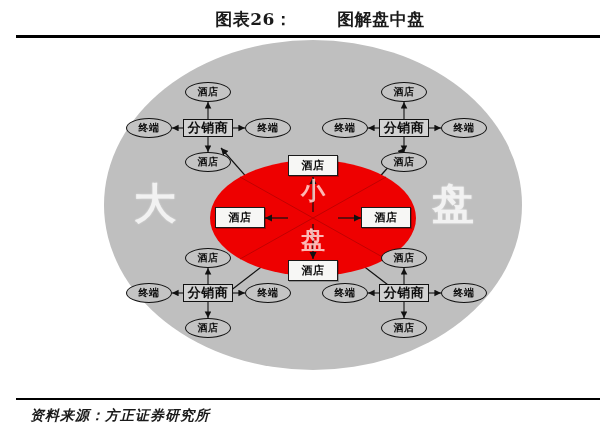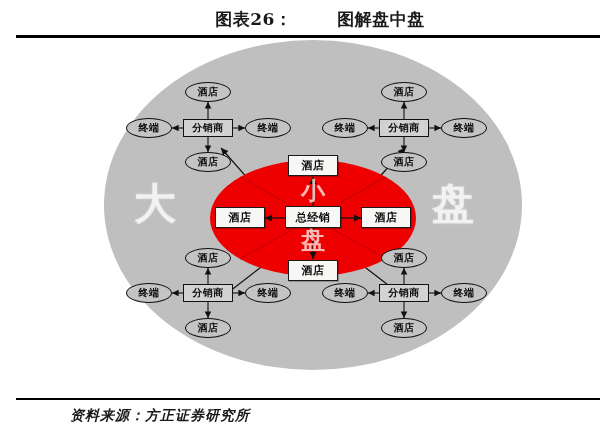--- a/index.html
+++ b/index.html
@@ -58,21 +58,20 @@
     left: 30px; top: 406px;
     width: 500px; height: 24px;
   }
   .source-text {
     font-family: "DejaVu Serif", "Liberation Serif", serif;
     font-size: 14px;
     font-style: italic;
     font-weight: 700;
     color: #1a1a1a;
     letter-spacing: 1px;
-    margin-left: 40px;
   }
 
   
   .canvas {
     position: absolute;
     left: 0; top: 40px;
     width: 616px; height: 355px;
   }
   .svg-layer {
     position: absolute;
@@ -95,21 +94,21 @@
   .node-ellipse {
     border: 1.6px solid #111111;
     border-radius: 50%;
     background: #c4c4c4;
     font-size: 10px;
     letter-spacing: 0.5px;
   }
   .node-rect {
     border: 1.6px solid #111111;
     background: #d2d2d2;
-    font-size: 10px;
+    font-size: 13px;
     letter-spacing: 0.5px;
   }
   .node-center {
     border: 1.4px solid #1a1a1a;
     background: #f7f7f5;
     font-size: 11px;
     letter-spacing: 0.5px;
     box-shadow: 1px 1px 0 rgba(0,0,0,0.25);
   }
 
@@ -207,21 +206,20 @@
         <line x1="381" y1="253" x2="368" y2="253"></line>
         <line x1="428" y1="253" x2="441" y2="253"></line>
       </g>
     </svg>
 
     <div class="big-word" style="left:134px; top:143px;">大</div>
     <div class="big-word" style="left:432px; top:143px;">盘</div>
     <div class="inner-word" style="left:301px; top:139px;">小</div>
     <div class="inner-word" style="left:301px; top:188px;">盘</div>
 
-    <div class="node node-center" style="left:285px; top:166px; width:56px; height:22px;">总经销</div>
     <div class="node node-center" style="left:288px; top:115px; width:50px; height:21px;">酒店</div>
     <div class="node node-center" style="left:288px; top:220px; width:50px; height:21px;">酒店</div>
     <div class="node node-center" style="left:215px; top:167px; width:50px; height:21px;">酒店</div>
     <div class="node node-center" style="left:361px; top:167px; width:50px; height:21px;">酒店</div>
 
     <div class="node node-rect" style="left:183px; top:79px; width:50px; height:18px;">分销商</div>
     <div class="node node-ellipse" style="left:185px; top:42px; width:46px; height:20px;">酒店</div>
     <div class="node node-ellipse" style="left:185px; top:112px; width:46px; height:20px;">酒店</div>
     <div class="node node-ellipse" style="left:126px; top:78px; width:46px; height:20px;">终端</div>
     <div class="node node-ellipse" style="left:245px; top:78px; width:46px; height:20px;">终端</div>

